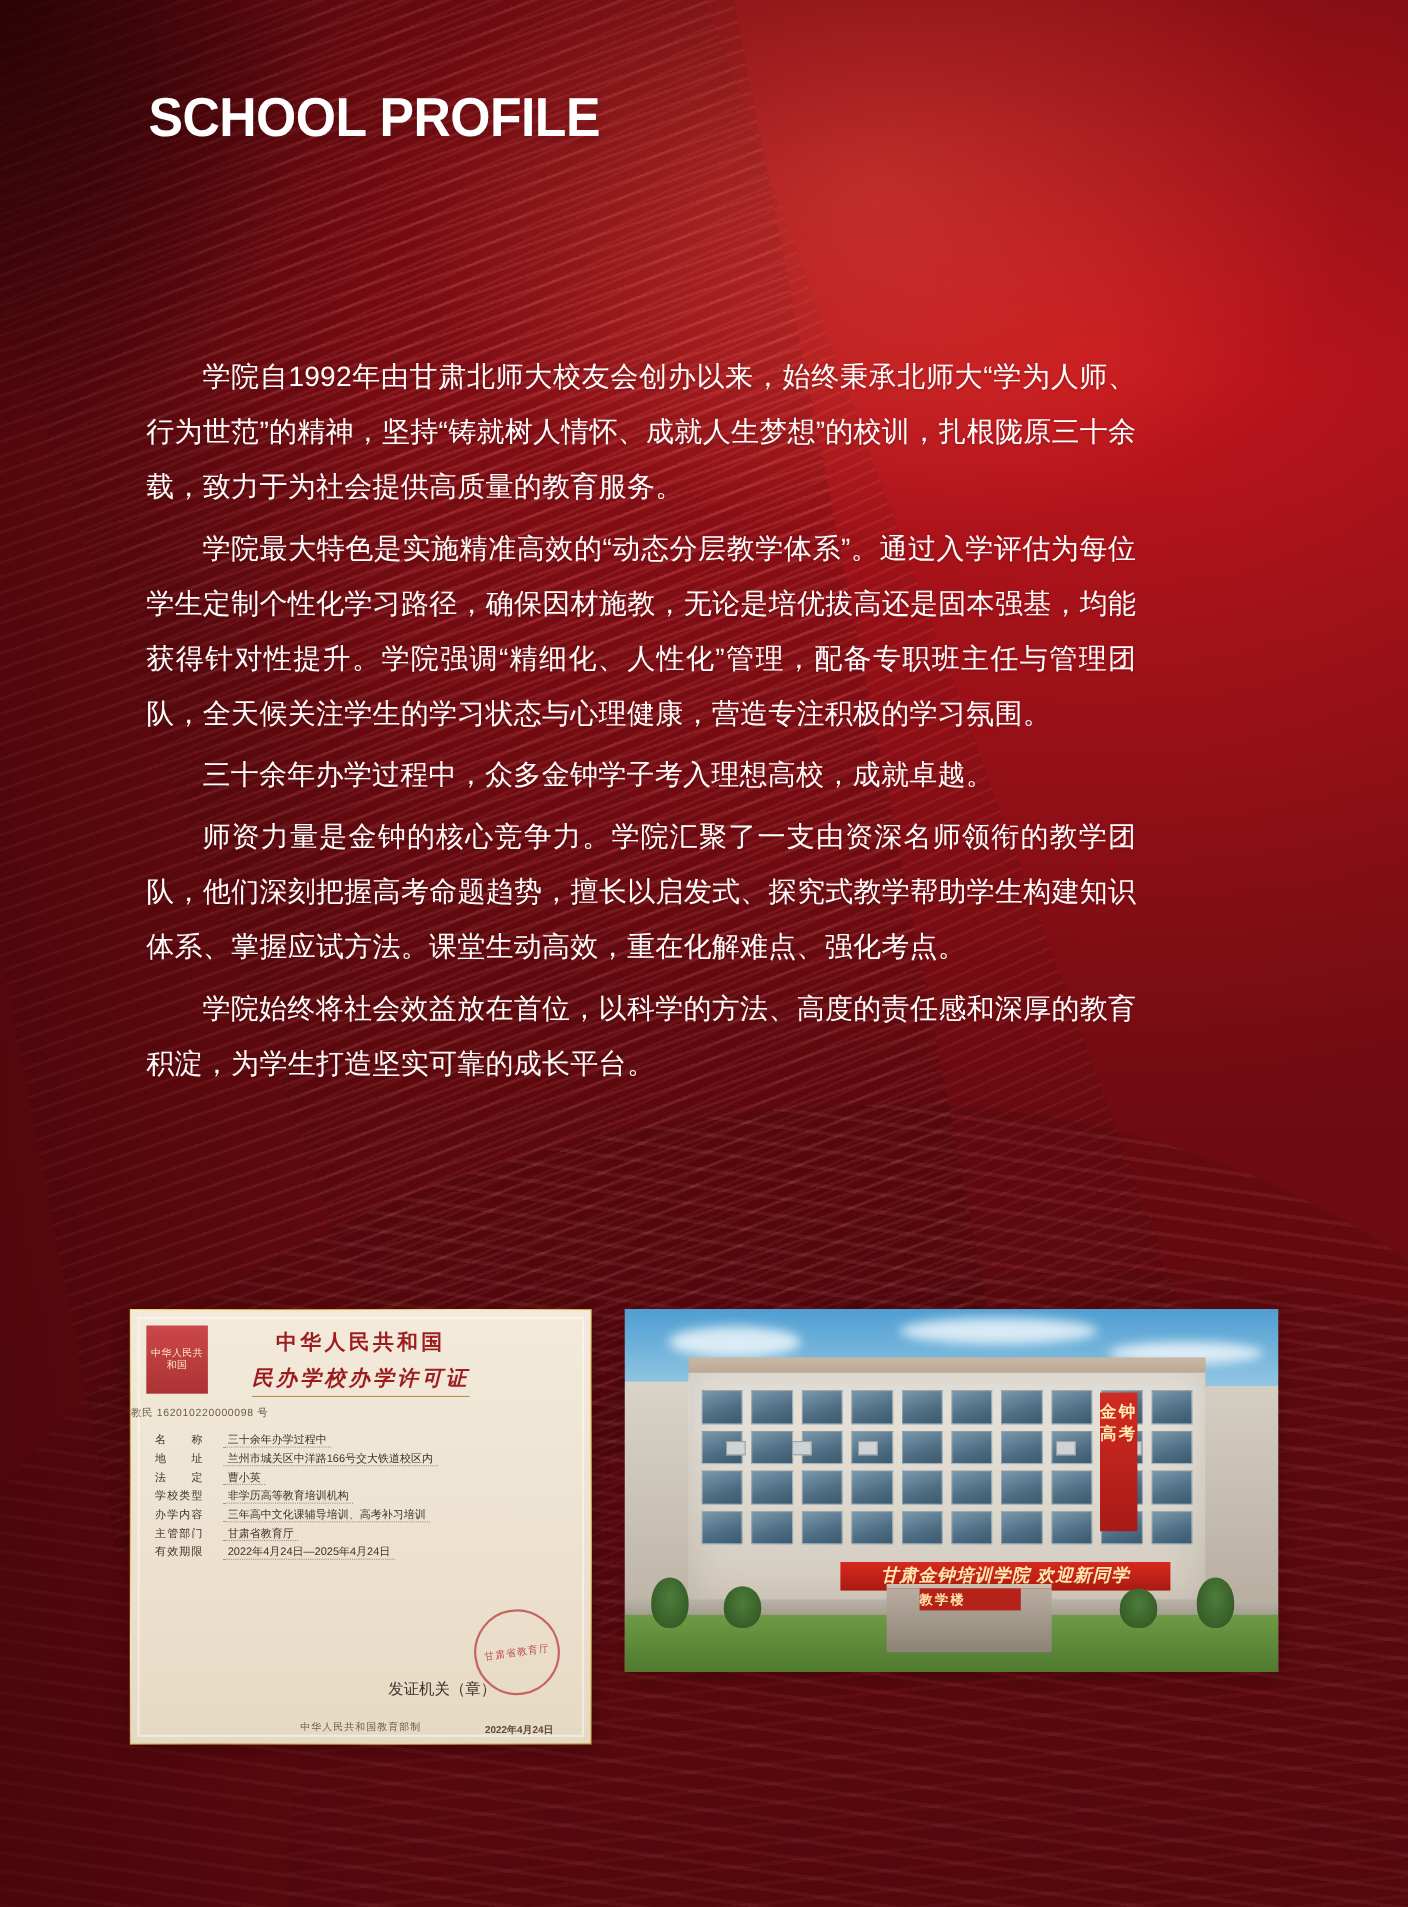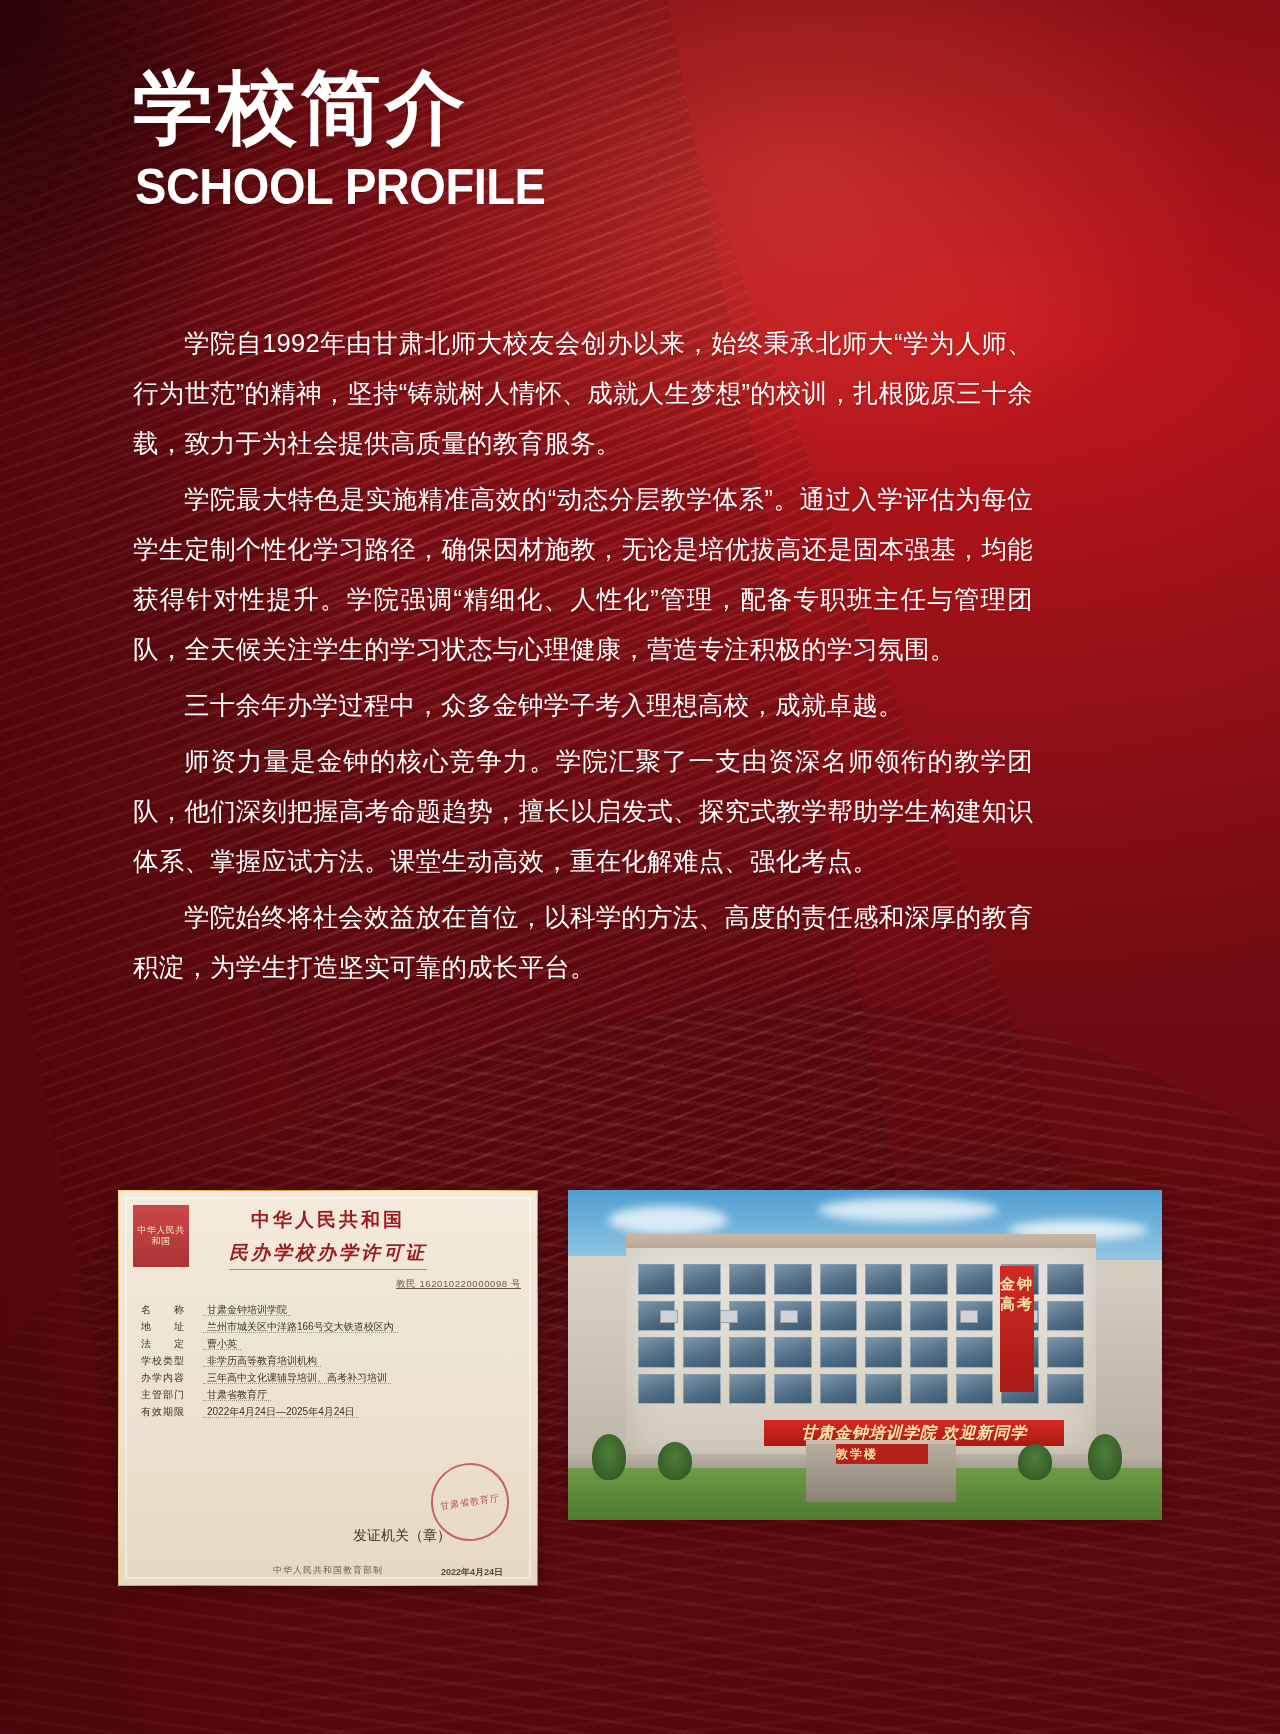--- a/index.html
+++ b/index.html
@@ -227,26 +227,25 @@
     color: #9d1c1f;
     font-size: 19px;
     font-weight: bold;
     letter-spacing: 3px;
     border-bottom: 1px solid #b98b4a;
     display: inline-block;
     padding-bottom: 3px;
   }
   .cert-title2-wrap { text-align: center; font-style: italic; }
   .cert-num {
-    text-align: right;
+    text-align: left;
     font-size: 9.5px;
     color: #6a5a45;
     margin: 8px 16px 0 0;
     letter-spacing: 0.6px;
-    text-decoration: underline;
   }
   .cert-rows {
     margin: 10px 0 0 22px;
     font-size: 10px;
     color: #3c3229;
     line-height: 17px;
   }
   .cert-row span.k { display: inline-block; width: 62px; letter-spacing: 1px; }
   .cert-row span.v { border-bottom: 1px dotted rgba(90,70,50,0.5); padding: 0 4px; }
   .cert-sign {
@@ -427,21 +426,20 @@
   <div class="bg-base"></div>
   <div class="tower"></div>
   <div class="tower2"></div>
   <div class="sweep"></div>
   <div class="sweep2"></div>
   <div class="bg-glow"></div>
   <div class="vignette"></div>
   <div class="dark-corner"></div>
 
   <div class="header">
-    <h1 class="title-cn">学校简介</h1>
     <div class="title-en">SCHOOL PROFILE</div>
   </div>
 
   <div class="body-copy">
     <p class="para">学院自1992年由甘肃北师大校友会创办以来，始终秉承北师大“学为人师、行为世范”的精神，坚持“铸就树人情怀、成就人生梦想”的校训，扎根陇原三十余载，致力于为社会提供高质量的教育服务。</p>
     <p class="para">学院最大特色是实施精准高效的“动态分层教学体系”。通过入学评估为每位学生定制个性化学习路径，确保因材施教，无论是培优拔高还是固本强基，均能获得针对性提升。学院强调“精细化、人性化”管理，配备专职班主任与管理团队，全天候关注学生的学习状态与心理健康，营造专注积极的学习氛围。</p>
     <p class="para">三十余年办学过程中，众多金钟学子考入理想高校，成就卓越。</p>
     <p class="para">师资力量是金钟的核心竞争力。学院汇聚了一支由资深名师领衔的教学团队，他们深刻把握高考命题趋势，擅长以启发式、探究式教学帮助学生构建知识体系、掌握应试方法。课堂生动高效，重在化解难点、强化考点。</p>
     <p class="para">学院始终将社会效益放在首位，以科学的方法、高度的责任感和深厚的教育积淀，为学生打造坚实可靠的成长平台。</p>
   </div>
@@ -451,21 +449,21 @@
     <div class="cert-frame">
       <div class="cert-inner">
         <div class="cert-seal-bg">中华人民共和国</div>
         <div class="cert-title">中华人民共和国</div>
         <div class="cert-title2-wrap">
           <div class="cert-title2">民办学校办学许可证</div>
         </div>
         <div class="cert-num">教民 162010220000098 号</div>
         <div class="cert-rows">
           <div class="cert-row">
-            <span class="k">名　　称</span><span class="v">甘肃金钟培训学院</span>
+            <span class="k">名　　称</span><span class="v">三十余年办学过程中</span>
           </div>
           <div class="cert-row">
             <span class="k">地　　址</span><span class="v">兰州市城关区中洋路166号交大铁道校区内</span>
           </div>
           <div class="cert-row">
             <span class="k">法　　定</span><span class="v">曹小英</span>
           </div>
           <div class="cert-row">
             <span class="k">学校类型</span><span class="v">非学历高等教育培训机构</span>
           </div>

